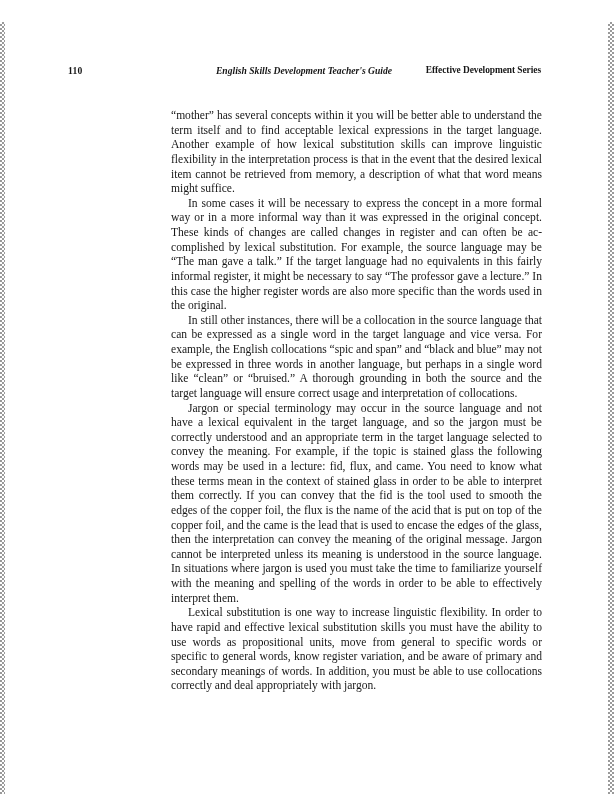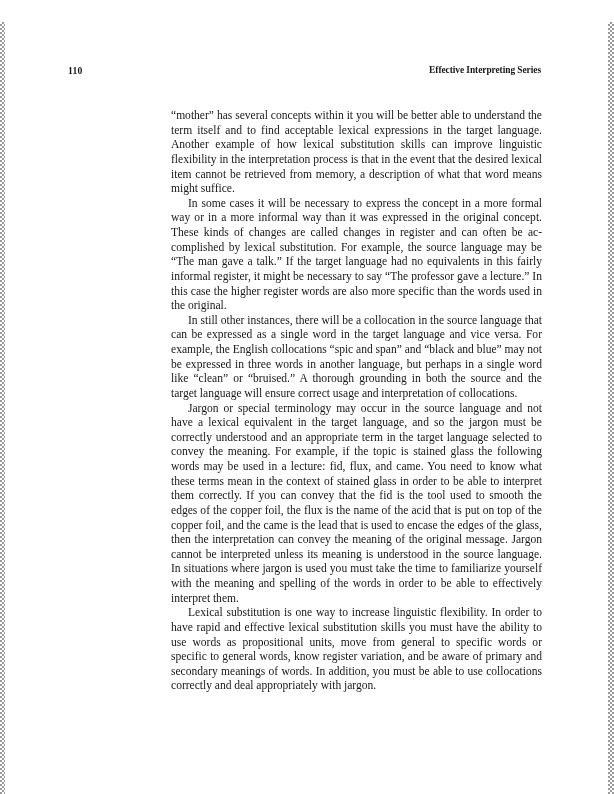--- a/index.html
+++ b/index.html
@@ -113,21 +113,22 @@
 </style>
 </head>
 <body>
 
 <div id="viewer">
 
   <div id="page-sheet">
 
     <div id="running-head">
       <span class="head-folio">110</span>
-      <span class="head-series">Effective Interpreting Series</span>
+      <span class="head-title">English Skills Development Teacher's Guide</span>
+      <span class="head-series">Effective Development Series</span>
     </div>
 
     <div id="text-block">
       <p class="para no-indent">“mother” has several concepts within it you will be better able to understand the term itself and to find acceptable lexical expressions in the target lan­guage. Another example of how lexical substitution skills can improve lin­guistic flexibility in the interpretation process is that in the event that the desired lexical item cannot be retrieved from memory, a description of what that word means might suffice.</p>
       <p class="para">In some cases it will be necessary to express the concept in a more formal way or in a more informal way than it was expressed in the original concept. These kinds of changes are called changes in register and can often be ac­complished by lexical substitution. For example, the source language may be “The man gave a talk.” If the target language had no equivalents in this fairly informal register, it might be necessary to say “The professor gave a lecture.” In this case the higher register words are also more specific than the words used in the original.</p>
       <p class="para">In still other instances, there will be a collocation in the source language that can be expressed as a single word in the target language and vice versa. For example, the English collocations “spic and span” and “black and blue” may not be expressed in three words in another language, but perhaps in a single word like “clean” or “bruised.” A thorough grounding in both the source and the target language will ensure correct usage and interpretation of collocations.</p>
       <p class="para">Jargon or special terminology may occur in the source language and not have a lexical equivalent in the target language, and so the jargon must be correctly understood and an appropriate term in the target language selected to convey the meaning. For example, if the topic is stained glass the follow­ing words may be used in a lecture: fid, flux, and came. You need to know what these terms mean in the context of stained glass in order to be able to interpret them correctly. If you can convey that the fid is the tool used to smooth the edges of the copper foil, the flux is the name of the acid that is put on top of the copper foil, and the came is the lead that is used to encase the edges of the glass, then the interpretation can convey the meaning of the original message. Jargon cannot be interpreted unless its meaning is under­stood in the source language. In situations where jargon is used you must take the time to familiarize yourself with the meaning and spelling of the words in order to be able to effectively interpret them.</p>
       <p class="para">Lexical substitution is one way to increase linguistic flexibility. In order to have rapid and effective lexical substitution skills you must have the ability to use words as propositional units, move from general to specific words or specific to general words, know register variation, and be aware of primary and secondary meanings of words. In addition, you must be able to use col­locations correctly and deal appropriately with jargon.</p>
     </div>
 

